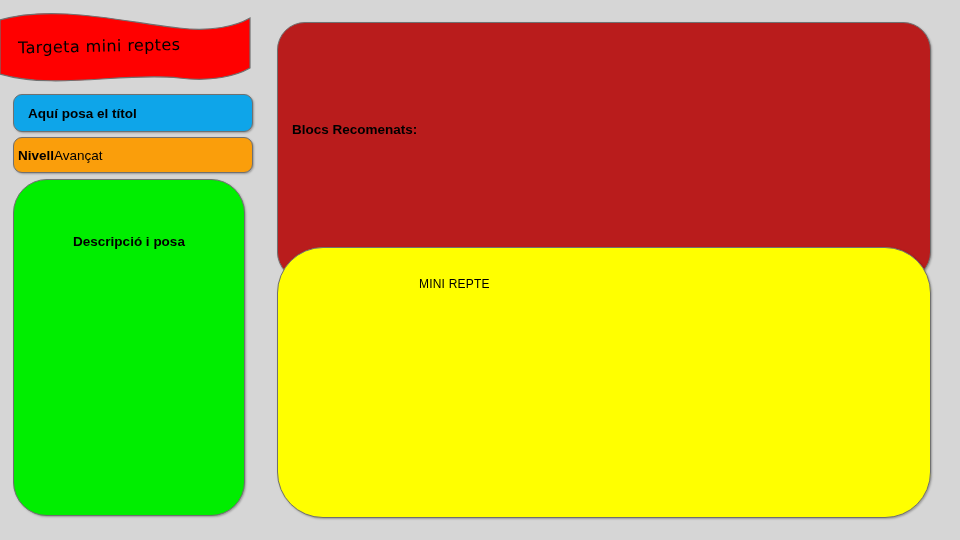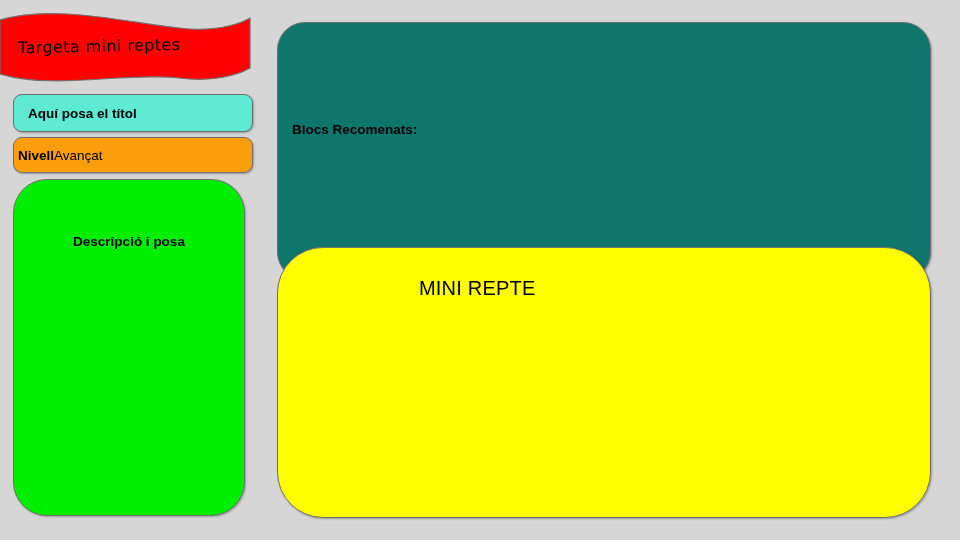--- a/index.html
+++ b/index.html
@@ -57,21 +57,21 @@
     border: 1px solid #707070;
     box-shadow: 1px 1px 2px rgba(0,0,0,0.28);
   }
 
   .card-title {
     position: absolute;
     left: 13px;
     top: 94px;
     width: 240px;
     height: 38px;
-    background: #5eead4;
+    background: #0ea5e9;
     border-radius: 9px;
     display: flex;
     align-items: center;
     padding: 0 14px;
   }
   .card-title .txt {
     font-size: 13.5px;
     font-weight: bold;
     color: #000;
   }
@@ -118,21 +118,21 @@
     font-weight: bold;
     color: #000;
   }
 
   .card-blocks {
     position: absolute;
     left: 277px;
     top: 22px;
     width: 654px;
     height: 258px;
-    background: #0f766e;
+    background: #b91c1c;
     border-radius: 28px;
   }
   .card-blocks .txt {
     position: absolute;
     left: 14px;
     top: 99px;
     font-size: 13.5px;
     font-weight: bold;
     color: #000;
   }
@@ -143,21 +143,21 @@
     top: 247px;
     width: 654px;
     height: 271px;
     background: #ffff00;
     border-radius: 46px;
   }
   .card-challenge .txt {
     position: absolute;
     left: 141px;
     top: 29px;
-    font-size: 20px;
+    font-size: 12px;
     font-weight: normal;
     color: #000;
     letter-spacing: 0.2px;
   }
 </style>
 </head>
 <body>
 
 <div id="slide">
 

